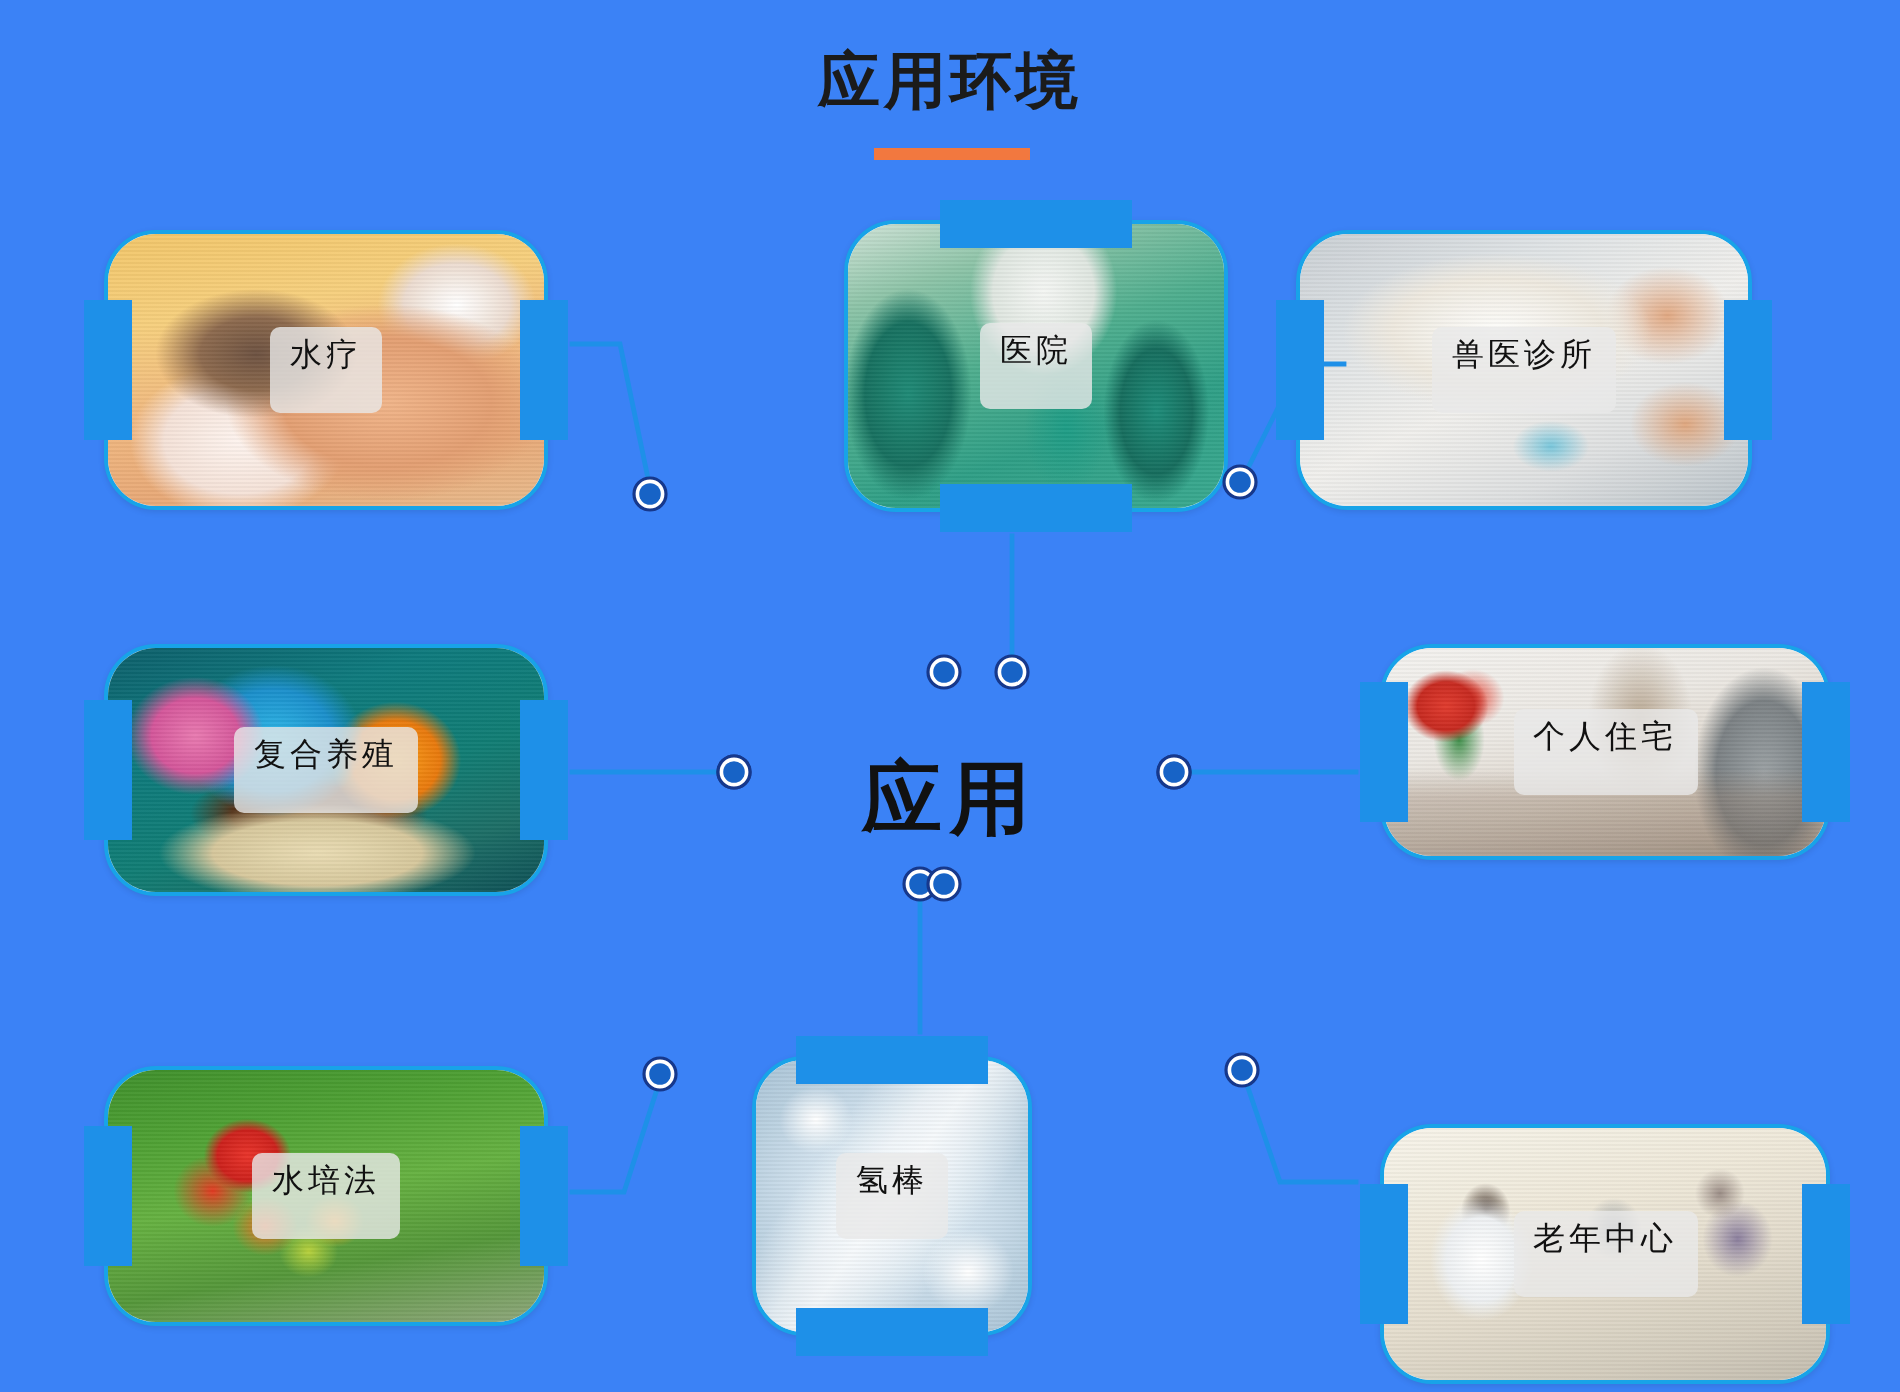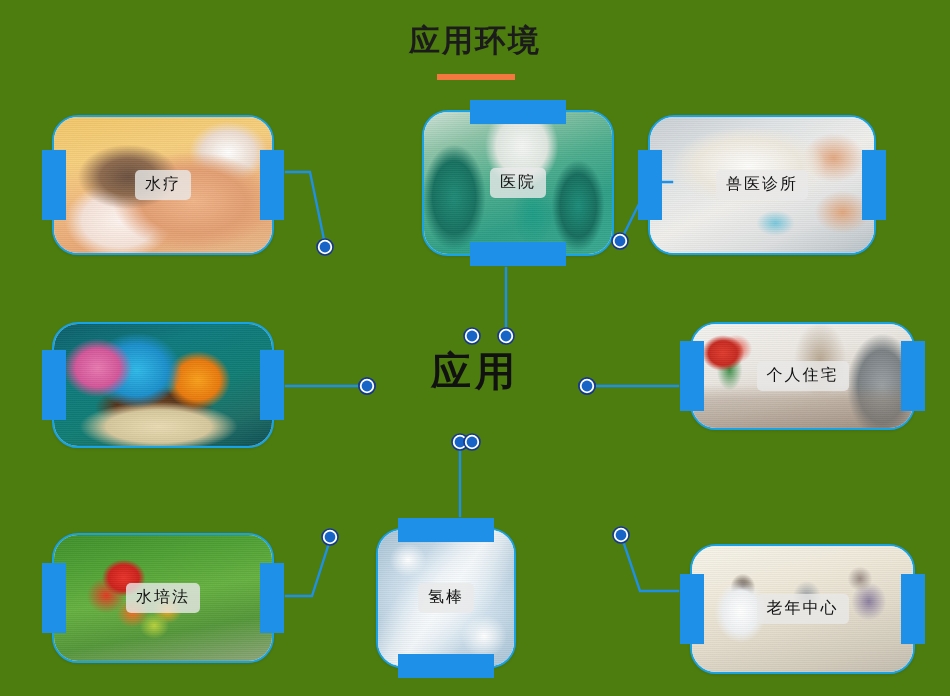--- a/index.html
+++ b/index.html
@@ -2,21 +2,21 @@
 <html><head>
 <meta charset="utf-8">
 <style>
   * { box-sizing: border-box; margin: 0; padding: 0; }
   html, body {
     width: 950px; height: 696px;
     background: #ffffff;
     font-family: "DejaVu Sans", "Liberation Sans", sans-serif;
     overflow: hidden;
   }
-  #stage { position: relative; width: 950px; height: 696px; background:#4d7c0f; }
+  #stage { position: relative; width: 950px; height: 696px; background:#3b82f6; }
 
   
   .title {
     position: absolute; left: 0; top: 20px; width: 950px;
     text-align: center;
     font-size: 31px; font-weight: 700; color: #1b1b1b;
     letter-spacing: 2px;
   }
   .title-rule {
     position: absolute; left: 437px; top: 74px;
@@ -48,29 +48,29 @@
 
   
   .chip {
     position: absolute; left: 50%; top: 50%;
     transform: translate(-50%,-50%);
     background: rgba(232,232,232,0.80);
     color: #111;
     font-size: 16px;
     font-weight: 500;
     letter-spacing: 2px;
-    padding: 4px 10px 5px;
+    padding: 4px 10px 18px;
     border-radius: 5px;
     white-space: nowrap;
     z-index: 6;
   }
 
   
   .hub {
-    position: absolute; left: 0; top: 344px; width: 950px;
+    position: absolute; left: 0; top: 372px; width: 950px;
     text-align: center;
     font-size: 40px; font-weight: 700; color: #111; letter-spacing: 4px;
   }
 
   
   #wires { position: absolute; left: 0; top: 0; width: 950px; height: 696px; z-index: 2; }
 
   
   .ph-spa {
     background:
@@ -242,20 +242,21 @@
         <div class="tab tab-right" style="background: rgb(30, 144, 232);"></div>
         <div class="chip">兽医诊所</div>
       </div>
       <div class="card" style="left: 52px; top: 322px; width: 222px; height: 126px; border-color: rgb(24, 163, 232);">
         <div class="card-clip">
           <div class="photo ph-aqua"></div>
           <div class="noise"></div>
         </div>
         <div class="tab tab-left" style="background: rgb(30, 144, 232);"></div>
         <div class="tab tab-right" style="background: rgb(30, 144, 232);"></div>
+        <div class="chip">复合养殖</div>
       </div>
       <div class="card" style="left: 690px; top: 322px; width: 225px; height: 108px; border-color: rgb(24, 163, 232);">
         <div class="card-clip">
           <div class="photo ph-home"></div>
           <div class="noise"></div>
         </div>
         <div class="tab tab-left" style="background: rgb(30, 144, 232);"></div>
         <div class="tab tab-right" style="background: rgb(30, 144, 232);"></div>
         <div class="chip">个人住宅</div>
       </div>
@@ -270,21 +271,21 @@
       </div>
       <div class="card" style="left: 376px; top: 528px; width: 140px; height: 140px; border-color: rgb(24, 163, 232);">
         <div class="card-clip">
           <div class="photo ph-rod"></div>
           <div class="noise"></div>
         </div>
         <div class="tab tab-top" style="background: rgb(30, 144, 232);"></div>
         <div class="tab tab-bottom" style="background: rgb(30, 144, 232);"></div>
         <div class="chip">氢棒</div>
       </div>
-      <div class="card" style="left: 690px; top: 544px; width: 225px; height: 130px; border-color: rgb(24, 163, 232); text-align: center;">
+      <div class="card" style="left: 690px; top: 562px; width: 225px; height: 130px; border-color: rgb(24, 163, 232); text-align: center;">
         <div class="card-clip">
           <div class="photo ph-senior"></div>
           <div class="noise"></div>
         </div>
         <div class="tab tab-left" style="background: rgb(30, 144, 232);"></div>
         <div class="tab tab-right" style="background: rgb(30, 144, 232);"></div>
         <div class="chip">老年中心</div>
       </div>
     </div>
 

